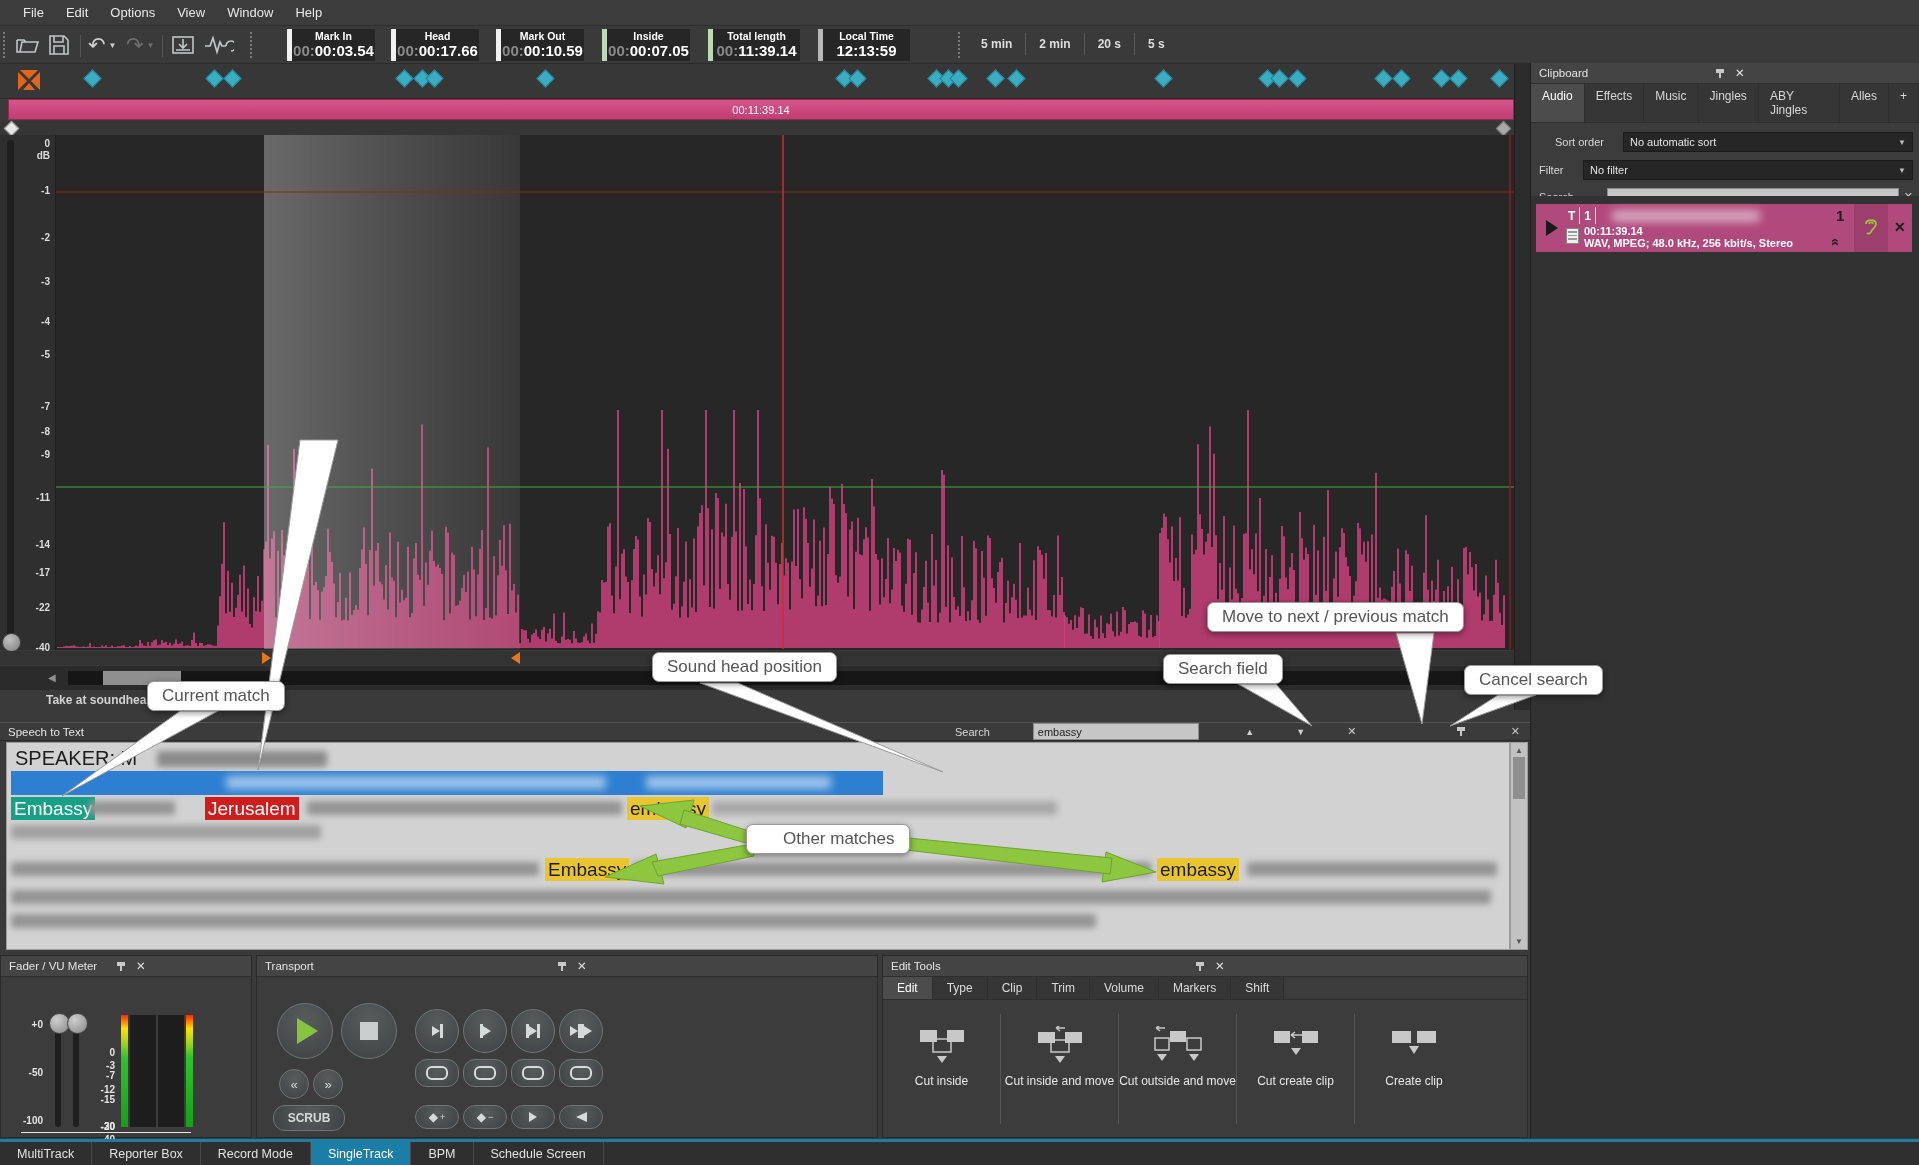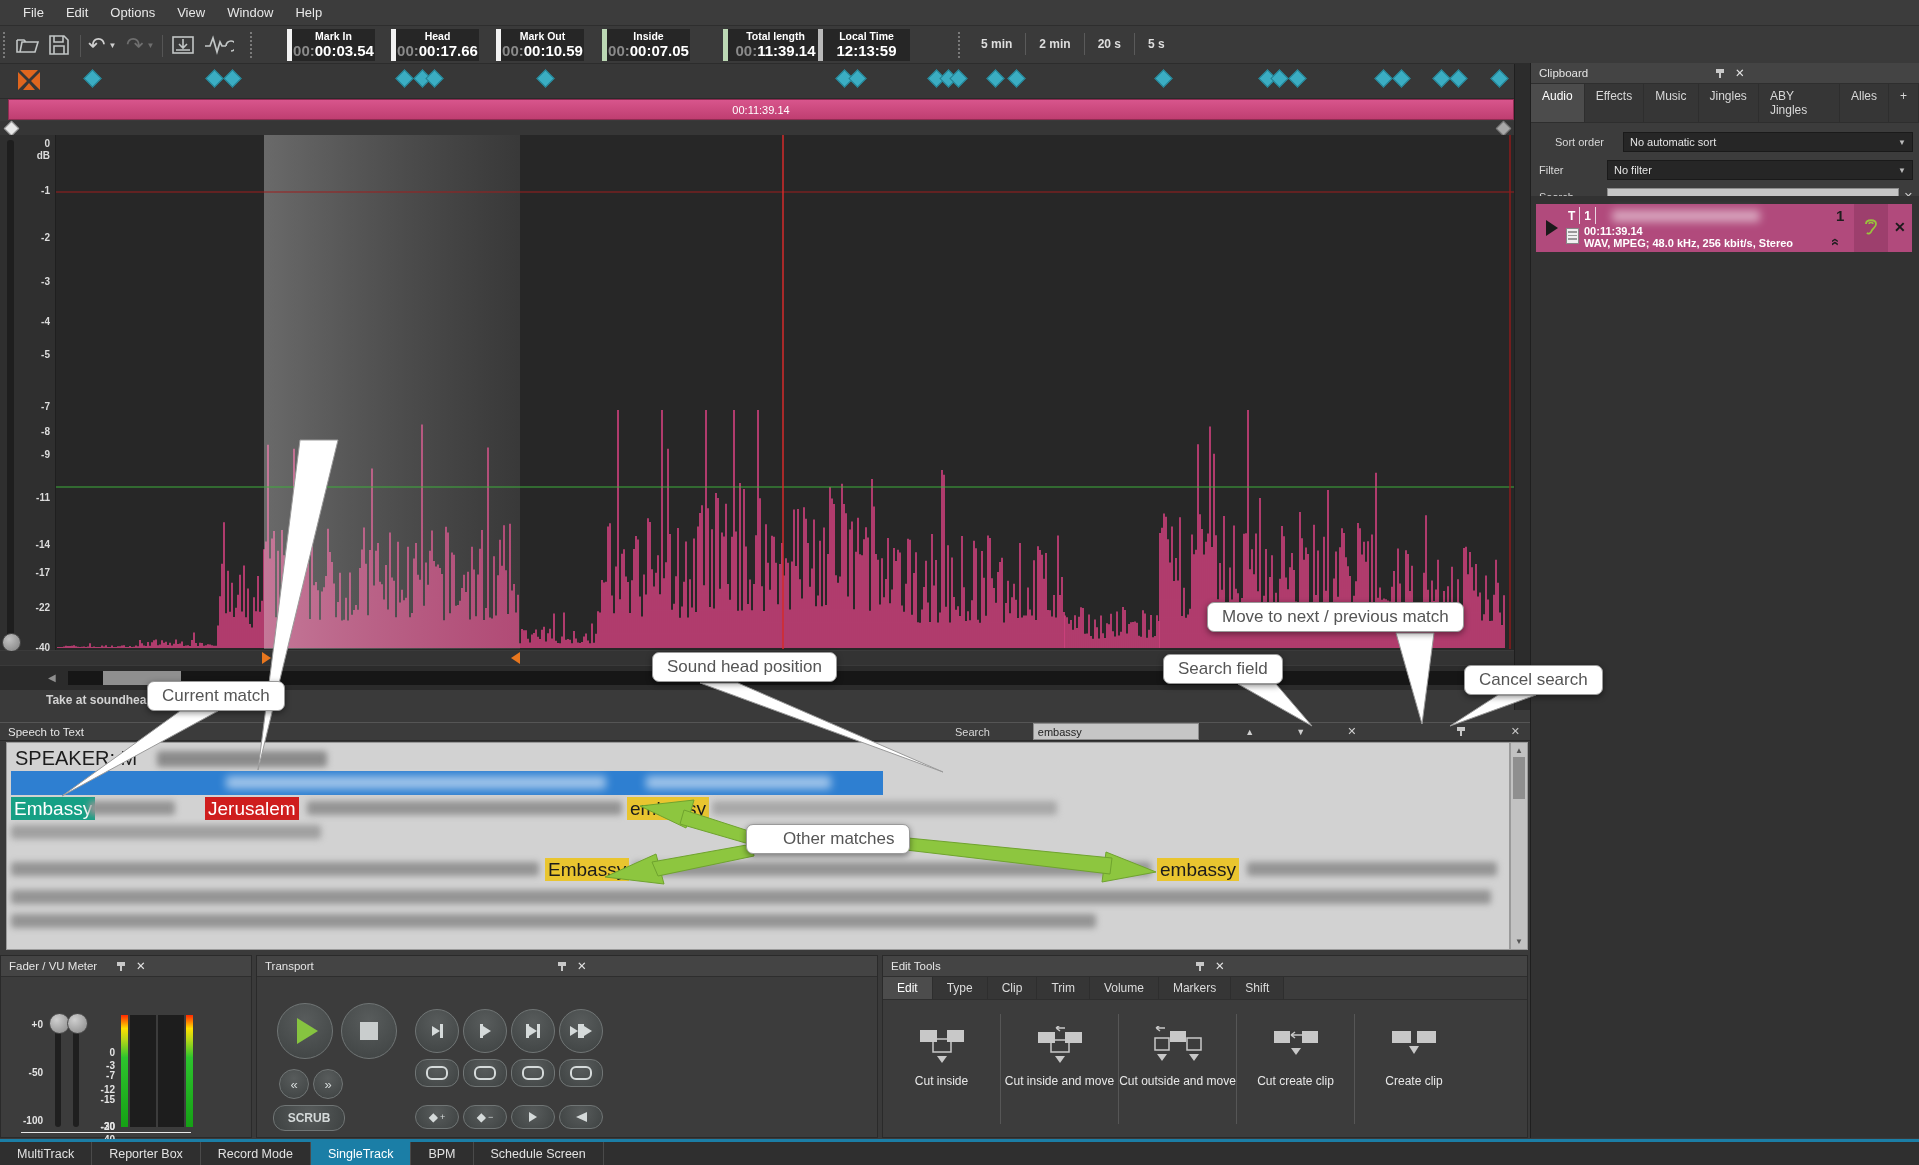--- a/index.html
+++ b/index.html
@@ -174,21 +174,21 @@
         <div class="tb-value"><span class="tb-prefix">00:</span><span>00:10.59</span></div>
         </div>
     </div>
     <div class="timebox" style="left:602px;width:88px;">
       <div class="stripe" style="background:#bcd8b4;"></div>
       <div class="tb-in">
           <div class="tb-label">Inside</div>
         <div class="tb-value"><span class="tb-prefix">00:</span><span>00:07.05</span></div>
         </div>
     </div>
-    <div class="timebox" style="left:708px;width:100px;margin-left:15px;">
+    <div class="timebox" style="left:708px;width:92px;">
       <div class="stripe" style="background:#bcd8b4;"></div>
       <div class="tb-in">
           <div class="tb-label">Total length</div>
         <div class="tb-value"><span class="tb-prefix">00:</span><span>11:39.14</span></div>
         </div>
     </div>
     <div class="timebox" style="left:818px;width:92px;">
       <div class="stripe" style="background:#b8b8b8;"></div>
       <div class="tb-in">
           <div class="tb-label">Local Time</div>
@@ -546,21 +546,21 @@
         <div class="ctab">+</div>
       </div>
     <div style="display:flex;align-items:center;margin:9px 6px 0 24px;">
       <span class="clab" style="width:68px;">Sort order</span>
       <div class="cdrop" style="flex:1;">
         <span>No automatic sort</span>
         <span style="font-size:8px;color:#bbb;">▼</span>
       </div>
     </div>
     <div style="display:flex;align-items:center;margin:8px 6px 0 8px;">
-      <span class="clab" style="width:68px;">Filter</span>
+      <span class="clab" style="width:44px;">Filter</span>
       <div class="cdrop" style="flex:1;">
         <span>No filter</span>
         <span style="font-size:8px;color:#bbb;">▼</span>
       </div>
     </div>
     <div style="display:flex;align-items:center;margin:8px 6px 0 8px;">
       <span class="clab" style="width:68px;">Search</span>
       <input class="srch-input" style="flex: 1 1 0%;" readonly="">
       <span style="font-size:11px;color:#cfcfcf;margin-left:5px;">✕</span>
     </div>

